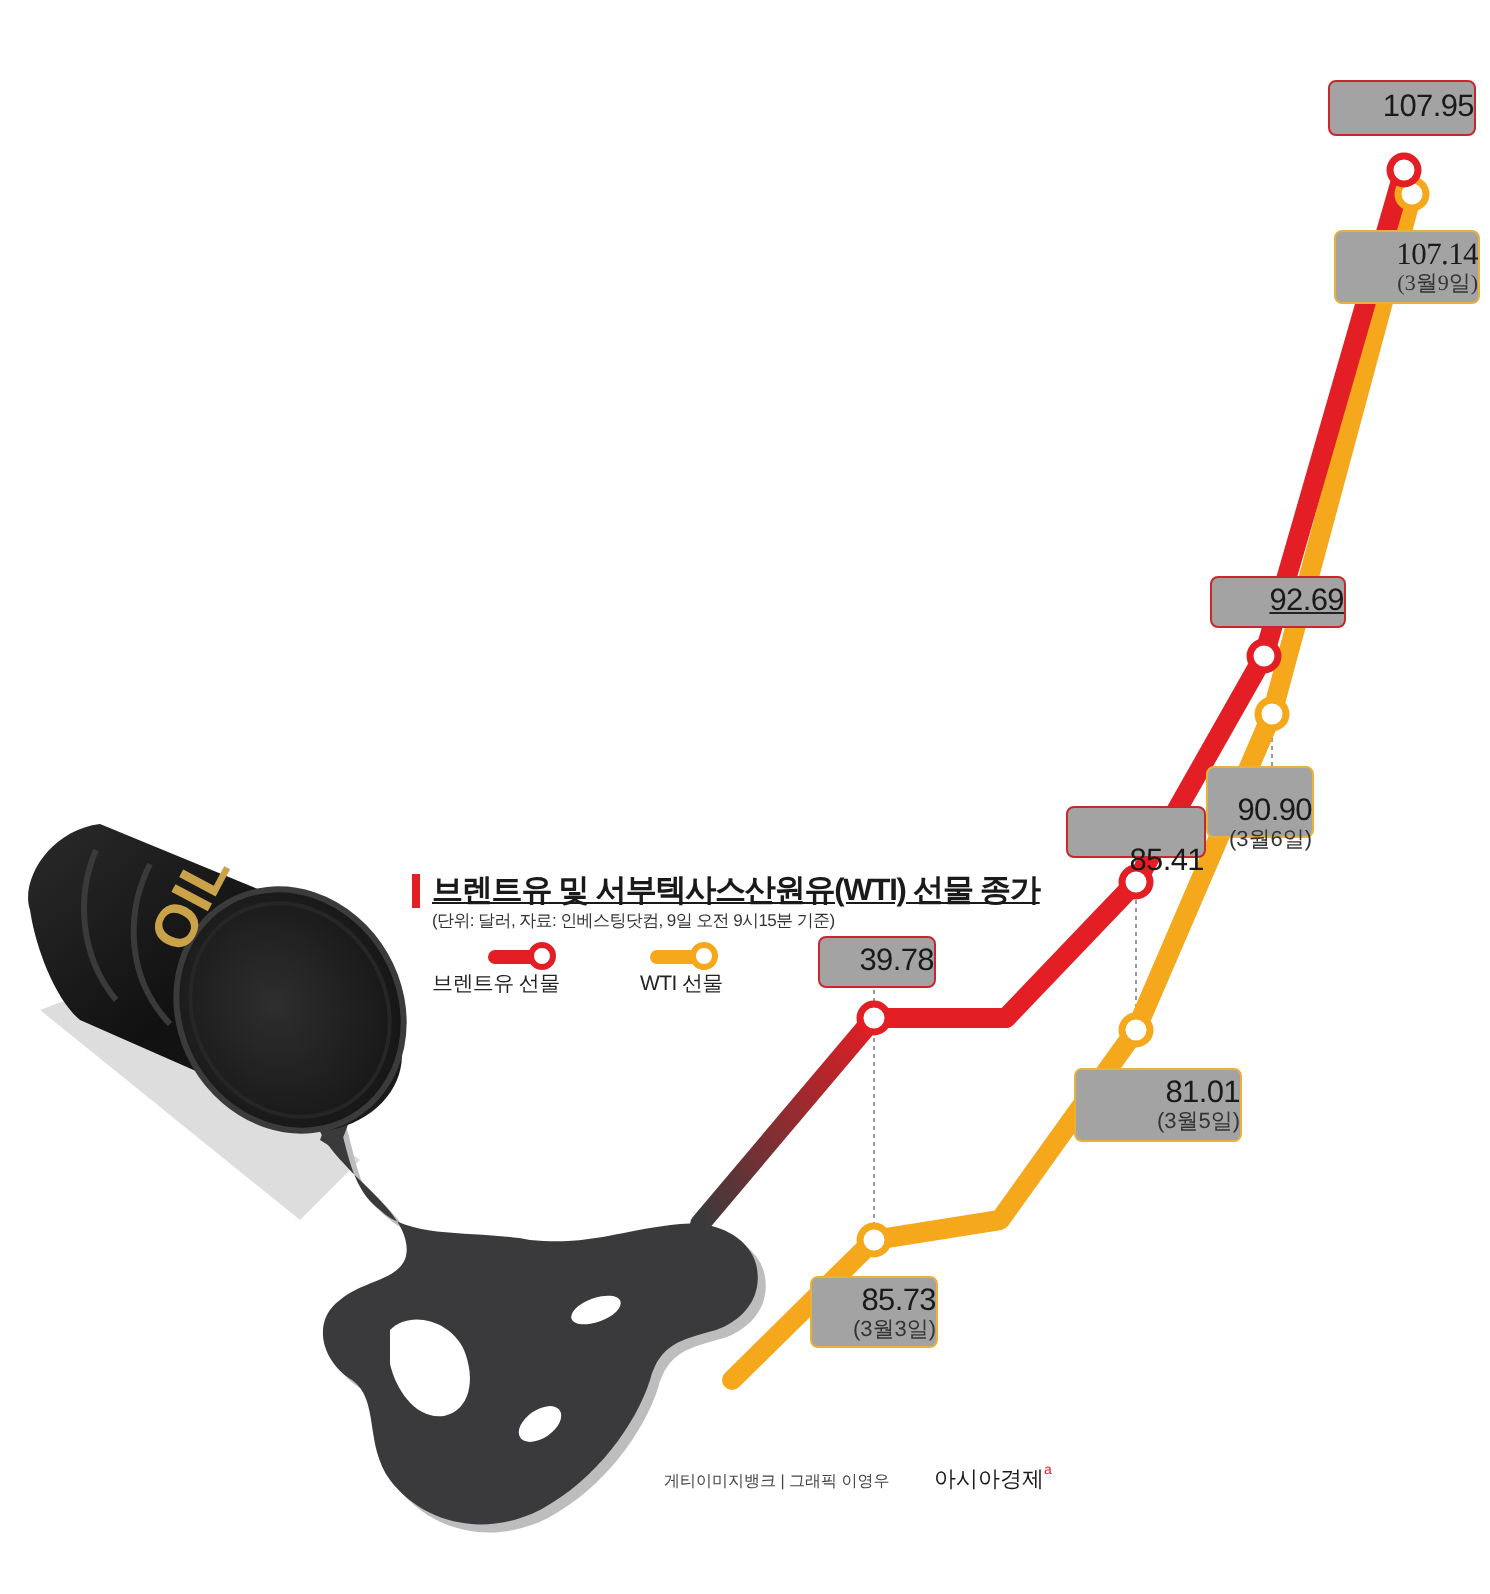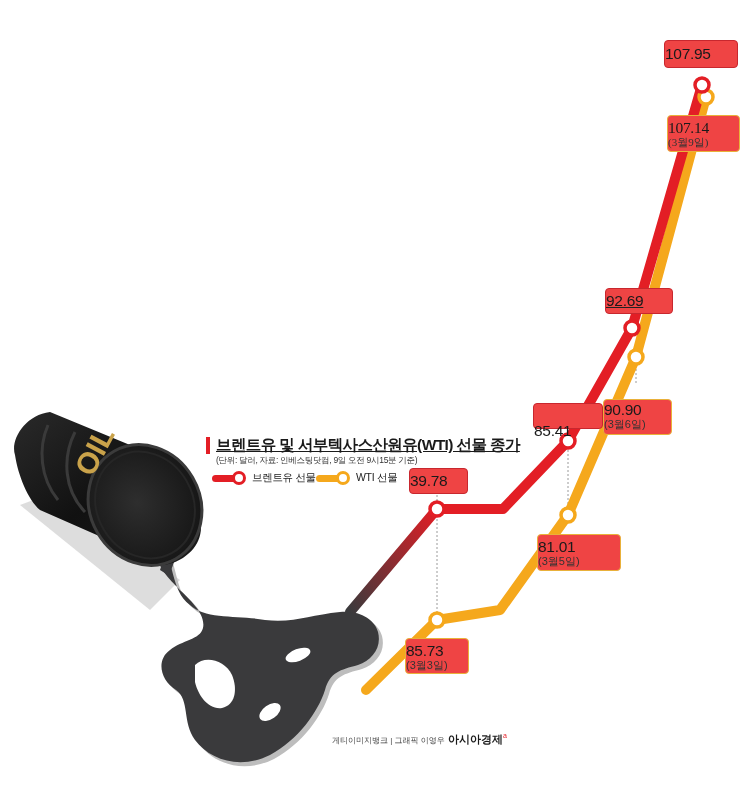--- a/index.html
+++ b/index.html
@@ -4,32 +4,32 @@
 <style>
   html, body { margin:0; padding:0; background:#ffffff; }
   body { width:745px; height:797px; position:relative; overflow:hidden;
          font-family:"Liberation Sans","DejaVu Sans",sans-serif; color:#222; }
   svg.art { position:absolute; left:0; top:0; }
   .title-block { position:absolute; left:206px; top:435px; }
   .title-bar { position:absolute; left:0; top:2px; width:4px; height:17px; background:#e31e25; }
   .title { position:absolute; left:10px; top:0; font-size:15.5px; font-weight:bold; letter-spacing:-0.6px; white-space:nowrap; color:#1a1a1a;text-decoration:underline; }
   .subtitle { position:absolute; left:10px; top:20px; font-size:8.5px; white-space:nowrap; color:#333; letter-spacing:-0.3px; }
   .legend { position:absolute; left:0; top:36px; height:20px; white-space:nowrap; }
-  .legend-item { position:absolute; top:0; display:flex; align-items:flex-start; }
+  .legend-item { position:absolute; top:0; display:flex; align-items:flex-end;flex-direction:column; }
   .legend-swatch { position:relative; width:36px; height:14px; }
   .legend-swatch .bar { position:absolute; left:0; top:4px; width:26px; height:7px; border-radius:4px; }
   .legend-swatch .ring { position:absolute; left:20px; top:0; width:8px; height:8px; border-radius:50%; border:3px solid; background:#fff; }
   .legend-label { font-size:10.5px; margin-left:4px; color:#222; letter-spacing:-0.3px; }
-  .vlabel { position:absolute; background:#ef4444; border:1.6px solid; border-radius:4px; text-align:left; box-sizing:border-box; }
+  .vlabel { position:absolute; background:#a3a3a3; border:1.6px solid; border-radius:4px; text-align:right; box-sizing:border-box; }
   .vlabel .val { display:block; font-size:15.5px; line-height:18px; color:#1a1a1a; letter-spacing:-0.3px; }
   .vlabel .date { display:block; font-size:11px; line-height:10px; color:#333; }
   .vlabel.red { border-color:#c8272e; }
   .vlabel.yel { border-color:#e9b13a; }
   .credit { position:absolute; left:332px; top:732px; font-size:8px; color:#444; white-space:nowrap; }
-  .credit .brand { font-size:11px; font-weight:bold; color:#1a1a1a; margin-left:1px;text-align:right; }
+  .credit .brand { font-size:11px; font-weight:normal; color:#1a1a1a; margin-left:20px;text-align:right; }
   .credit .brand-mark { color:#e31e25; font-size:7px; vertical-align:top; }
 </style>
 </head>
 <body>
 
 <svg class="art" width="745" height="797" viewBox="0 0 745 797">
   <defs>
     <linearGradient id="redfade" x1="0" y1="1" x2="1" y2="0">
       <stop offset="0" stop-color="#3a3a3c"></stop>
       <stop offset="1" stop-color="#e31e25"></stop>
@@ -129,21 +129,21 @@
 </div>
 
 <div class="vlabel yel" style="left:405px;top:638px;width:64px;height:36px;padding-top:3px;">
   <span class="val">85.73</span>
   <span class="date">(3월3일)</span>
 </div>
 <div class="vlabel yel" style="left:537px;top:534px;width:84px;height:37px;padding-top:3px;">
   <span class="val">81.01</span>
   <span class="date">(3월5일)</span>
 </div>
-<div class="vlabel yel" style="left:603px;top:383px;width:69px;height:36px;padding-top:1px;margin-top:16px;">
+<div class="vlabel yel" style="left:603px;top:383px;width:54px;height:36px;padding-top:13px;">
   <span class="val">90.90</span>
   <span class="date">(3월6일)</span>
 </div>
 <div class="vlabel yel" style="left:667px;top:115px;width:73px;height:37px;padding-top:3px;font-family:Liberation Serif, serif;">
   <span class="val">107.14</span>
   <span class="date">(3월9일)</span>
 </div>
 
 <div class="credit">
   <span>게티이미지뱅크 | 그래픽 이영우</span>

